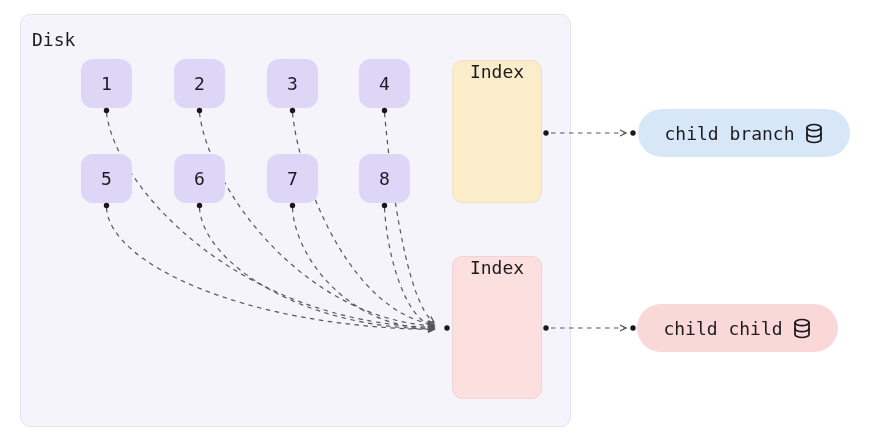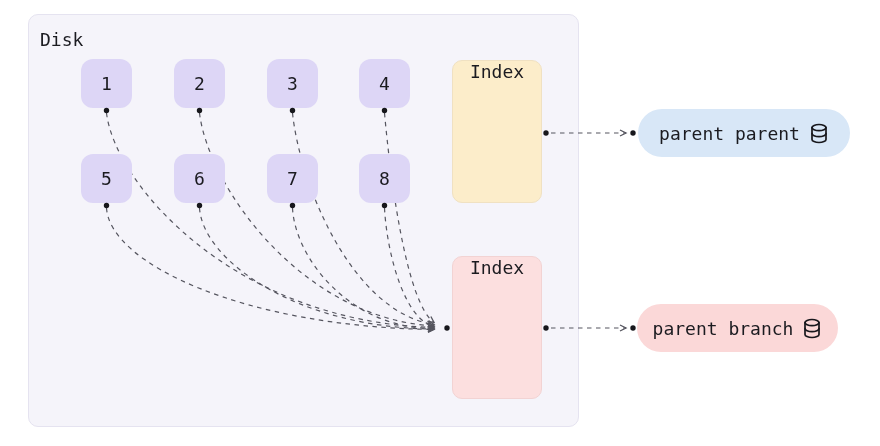--- a/index.html
+++ b/index.html
@@ -1,20 +1,20 @@
 <!DOCTYPE html>
 <html><head>
 <meta charset="utf-8">
 <style>
   html,body{margin:0;padding:0;background:#ffffff;}
   body{width:880px;height:446px;overflow:hidden;
        font-family:"DejaVu Sans Mono","Liberation Mono",monospace;color:#1b1b20;}
   .canvas{position:relative;width:880px;height:446px;background:#ffffff;}
 
-  .disk{position:absolute;left:28px;top:14px;width:551px;height:413px;
+  .disk{position:absolute;left:20px;top:14px;width:551px;height:413px;
         background:#f5f4fa;border:1px solid #e5e3f0;border-radius:10px;box-sizing:border-box;}
   .disk-label{position:absolute;left:11px;top:14px;font-size:18px;color:#1b1b20;}
 
   svg.layer{position:absolute;left:0;top:0;width:880px;height:446px;pointer-events:none;}
   .under{z-index:2;}
   .over{z-index:4;}
   .disk{z-index:1;}
   .node{z-index:3;}
 
   .page-box{position:absolute;width:51px;height:49px;border-radius:12px;
@@ -73,29 +73,29 @@
   <div class="page-box node" style="left:359px;top:154px">8</div>
 
   <div class="index-box index-parent node">
     <span>Index</span>
   </div>
   <div class="index-box index-child node">
     <span>Index</span>
   </div>
 
   <div class="pill pill-parent node">
-    <span>parent parent</span>
+    <span>child branch</span>
     <svg class="db-icon" width="20" height="21" viewBox="0 0 20 21" fill="none" stroke="#17171c" stroke-width="1.7" stroke-linecap="round">
       <ellipse cx="10" cy="4.6" rx="7" ry="3.1"></ellipse>
       <path d="M3,4.6 L3,16.4 A7,3.1 0 0 0 17,16.4 L17,4.6"></path>
       <path d="M3,10.5 A7,3.1 0 0 0 17,10.5"></path>
     </svg>
   </div>
   <div class="pill pill-child node">
-    <span>parent branch</span>
+    <span>child child</span>
     <svg class="db-icon" width="20" height="21" viewBox="0 0 20 21" fill="none" stroke="#17171c" stroke-width="1.7" stroke-linecap="round">
       <ellipse cx="10" cy="4.6" rx="7" ry="3.1"></ellipse>
       <path d="M3,4.6 L3,16.4 A7,3.1 0 0 0 17,16.4 L17,4.6"></path>
       <path d="M3,10.5 A7,3.1 0 0 0 17,10.5"></path>
     </svg>
   </div>
 
   <svg class="layer over" viewBox="0 0 880 446">
     <g fill="#17171c">
       <circle cx="106.5" cy="110.5" r="2.7"></circle>

